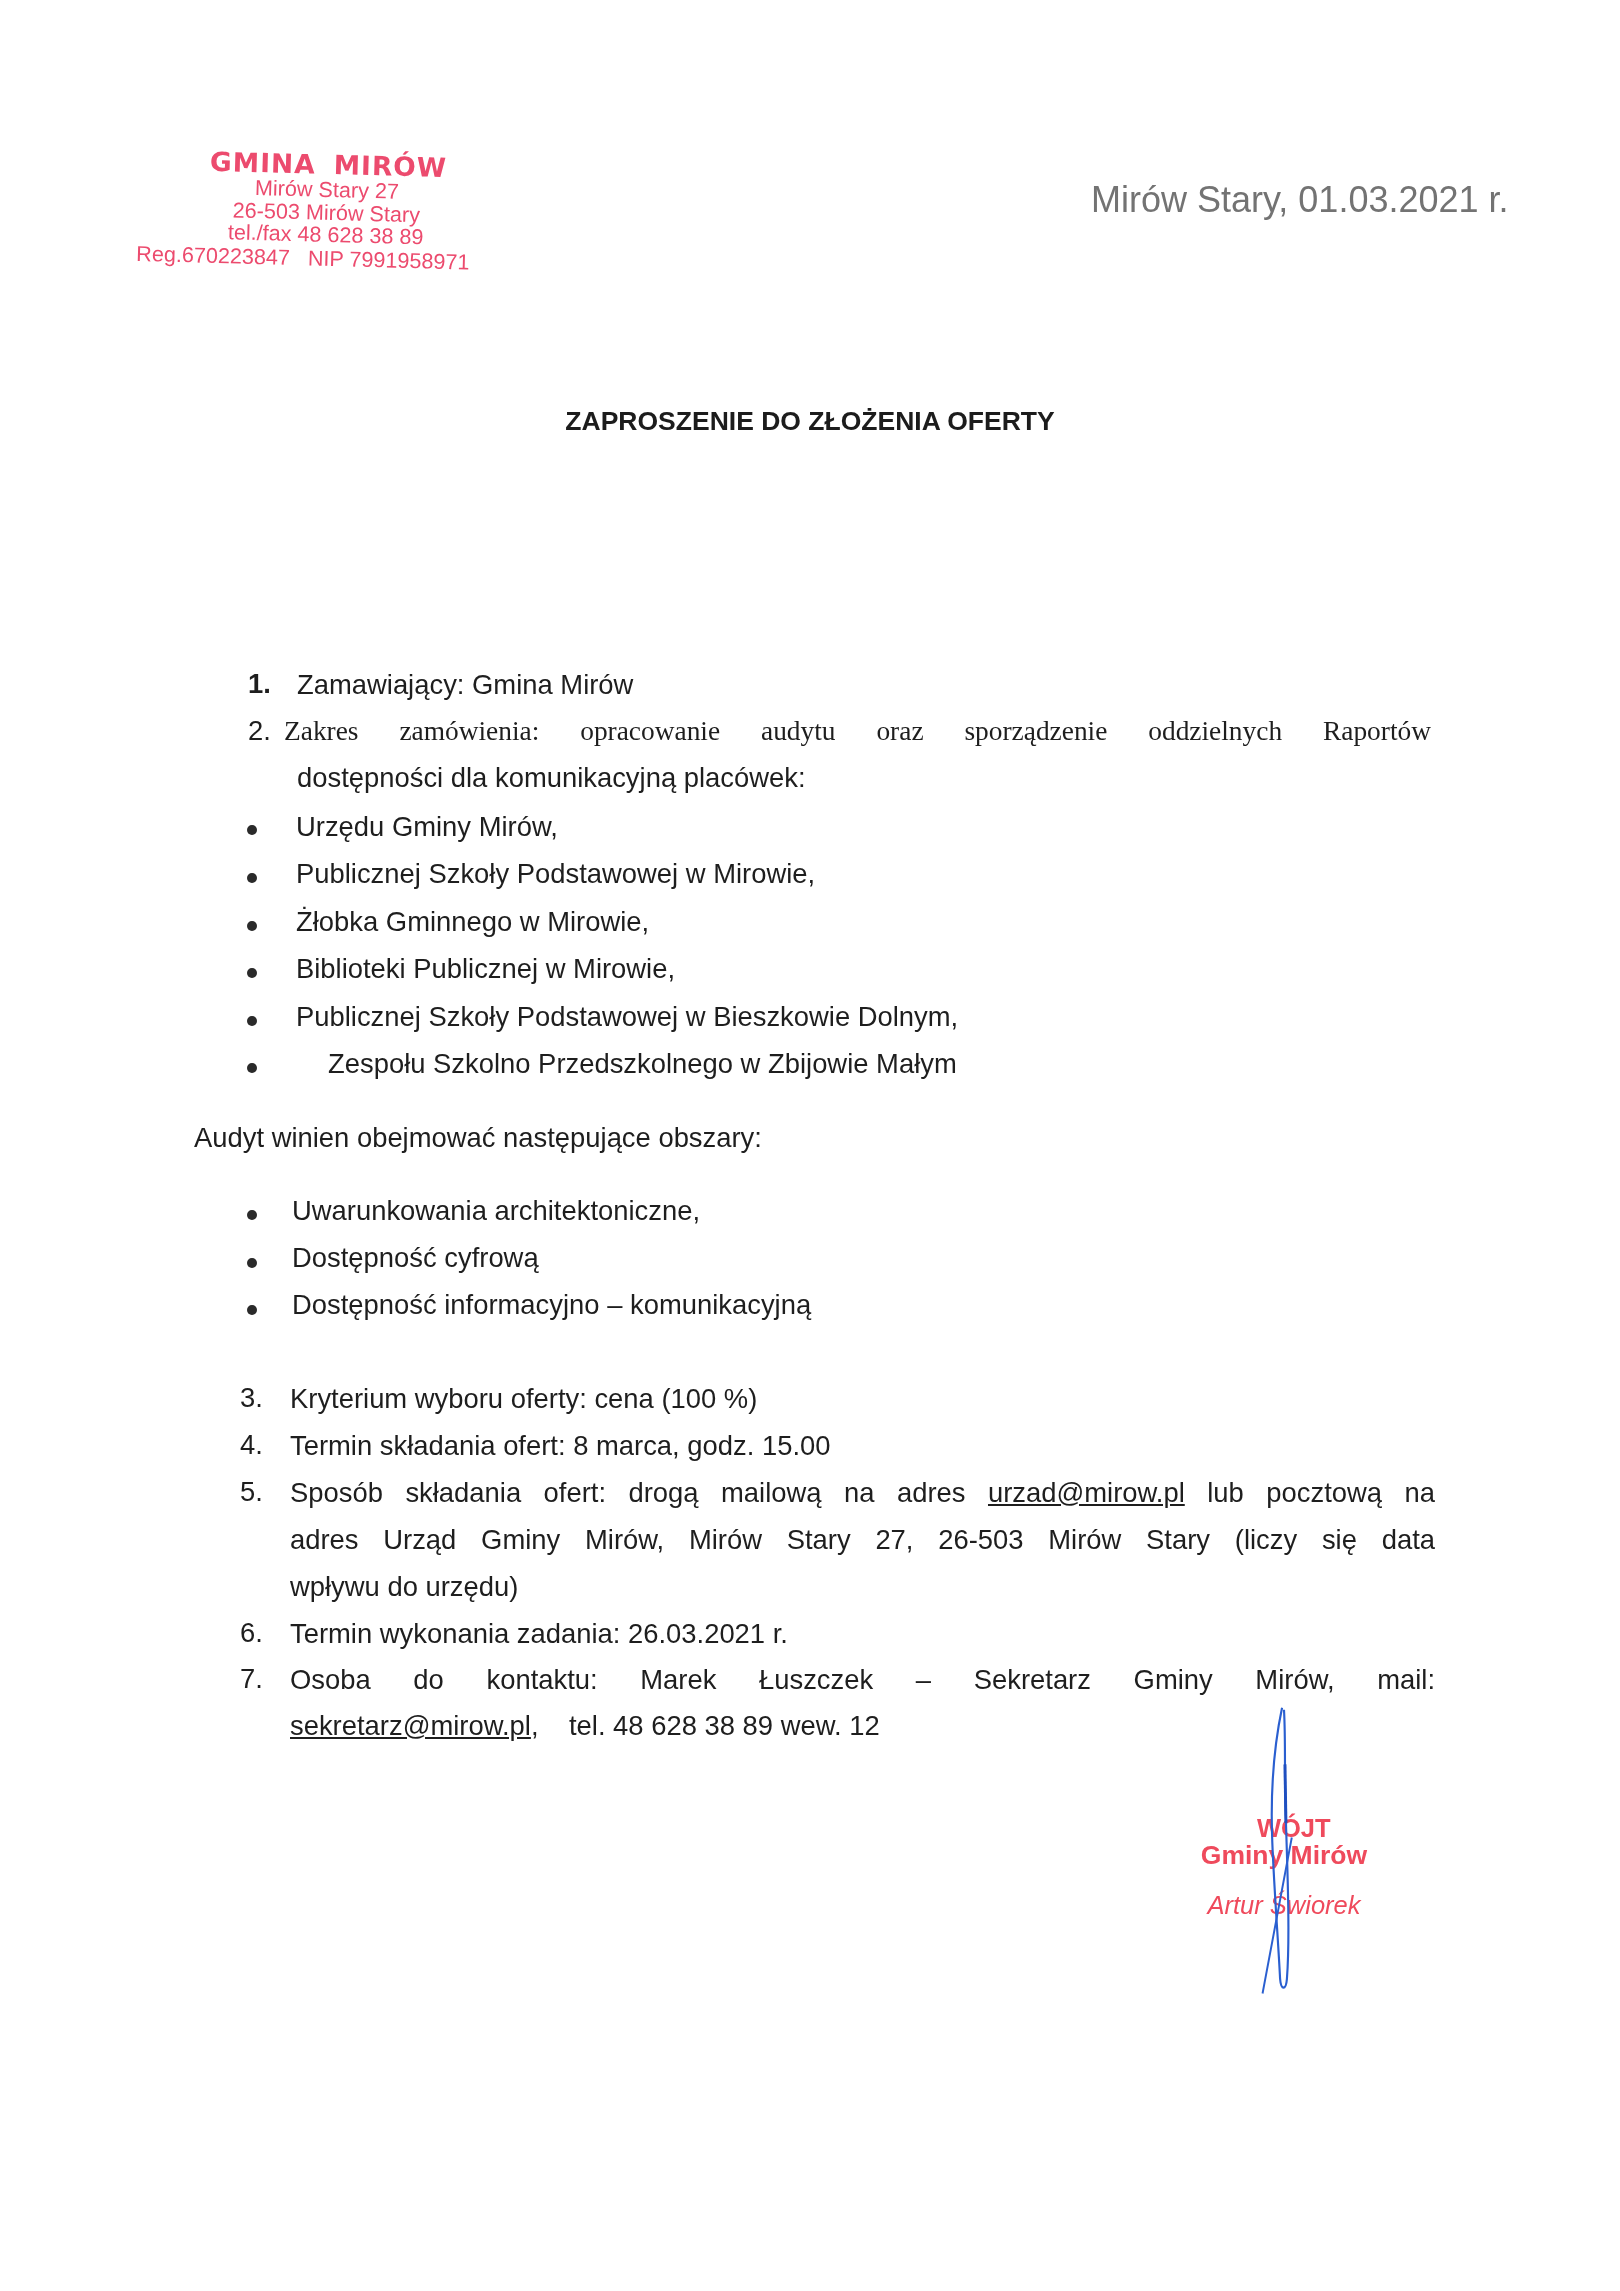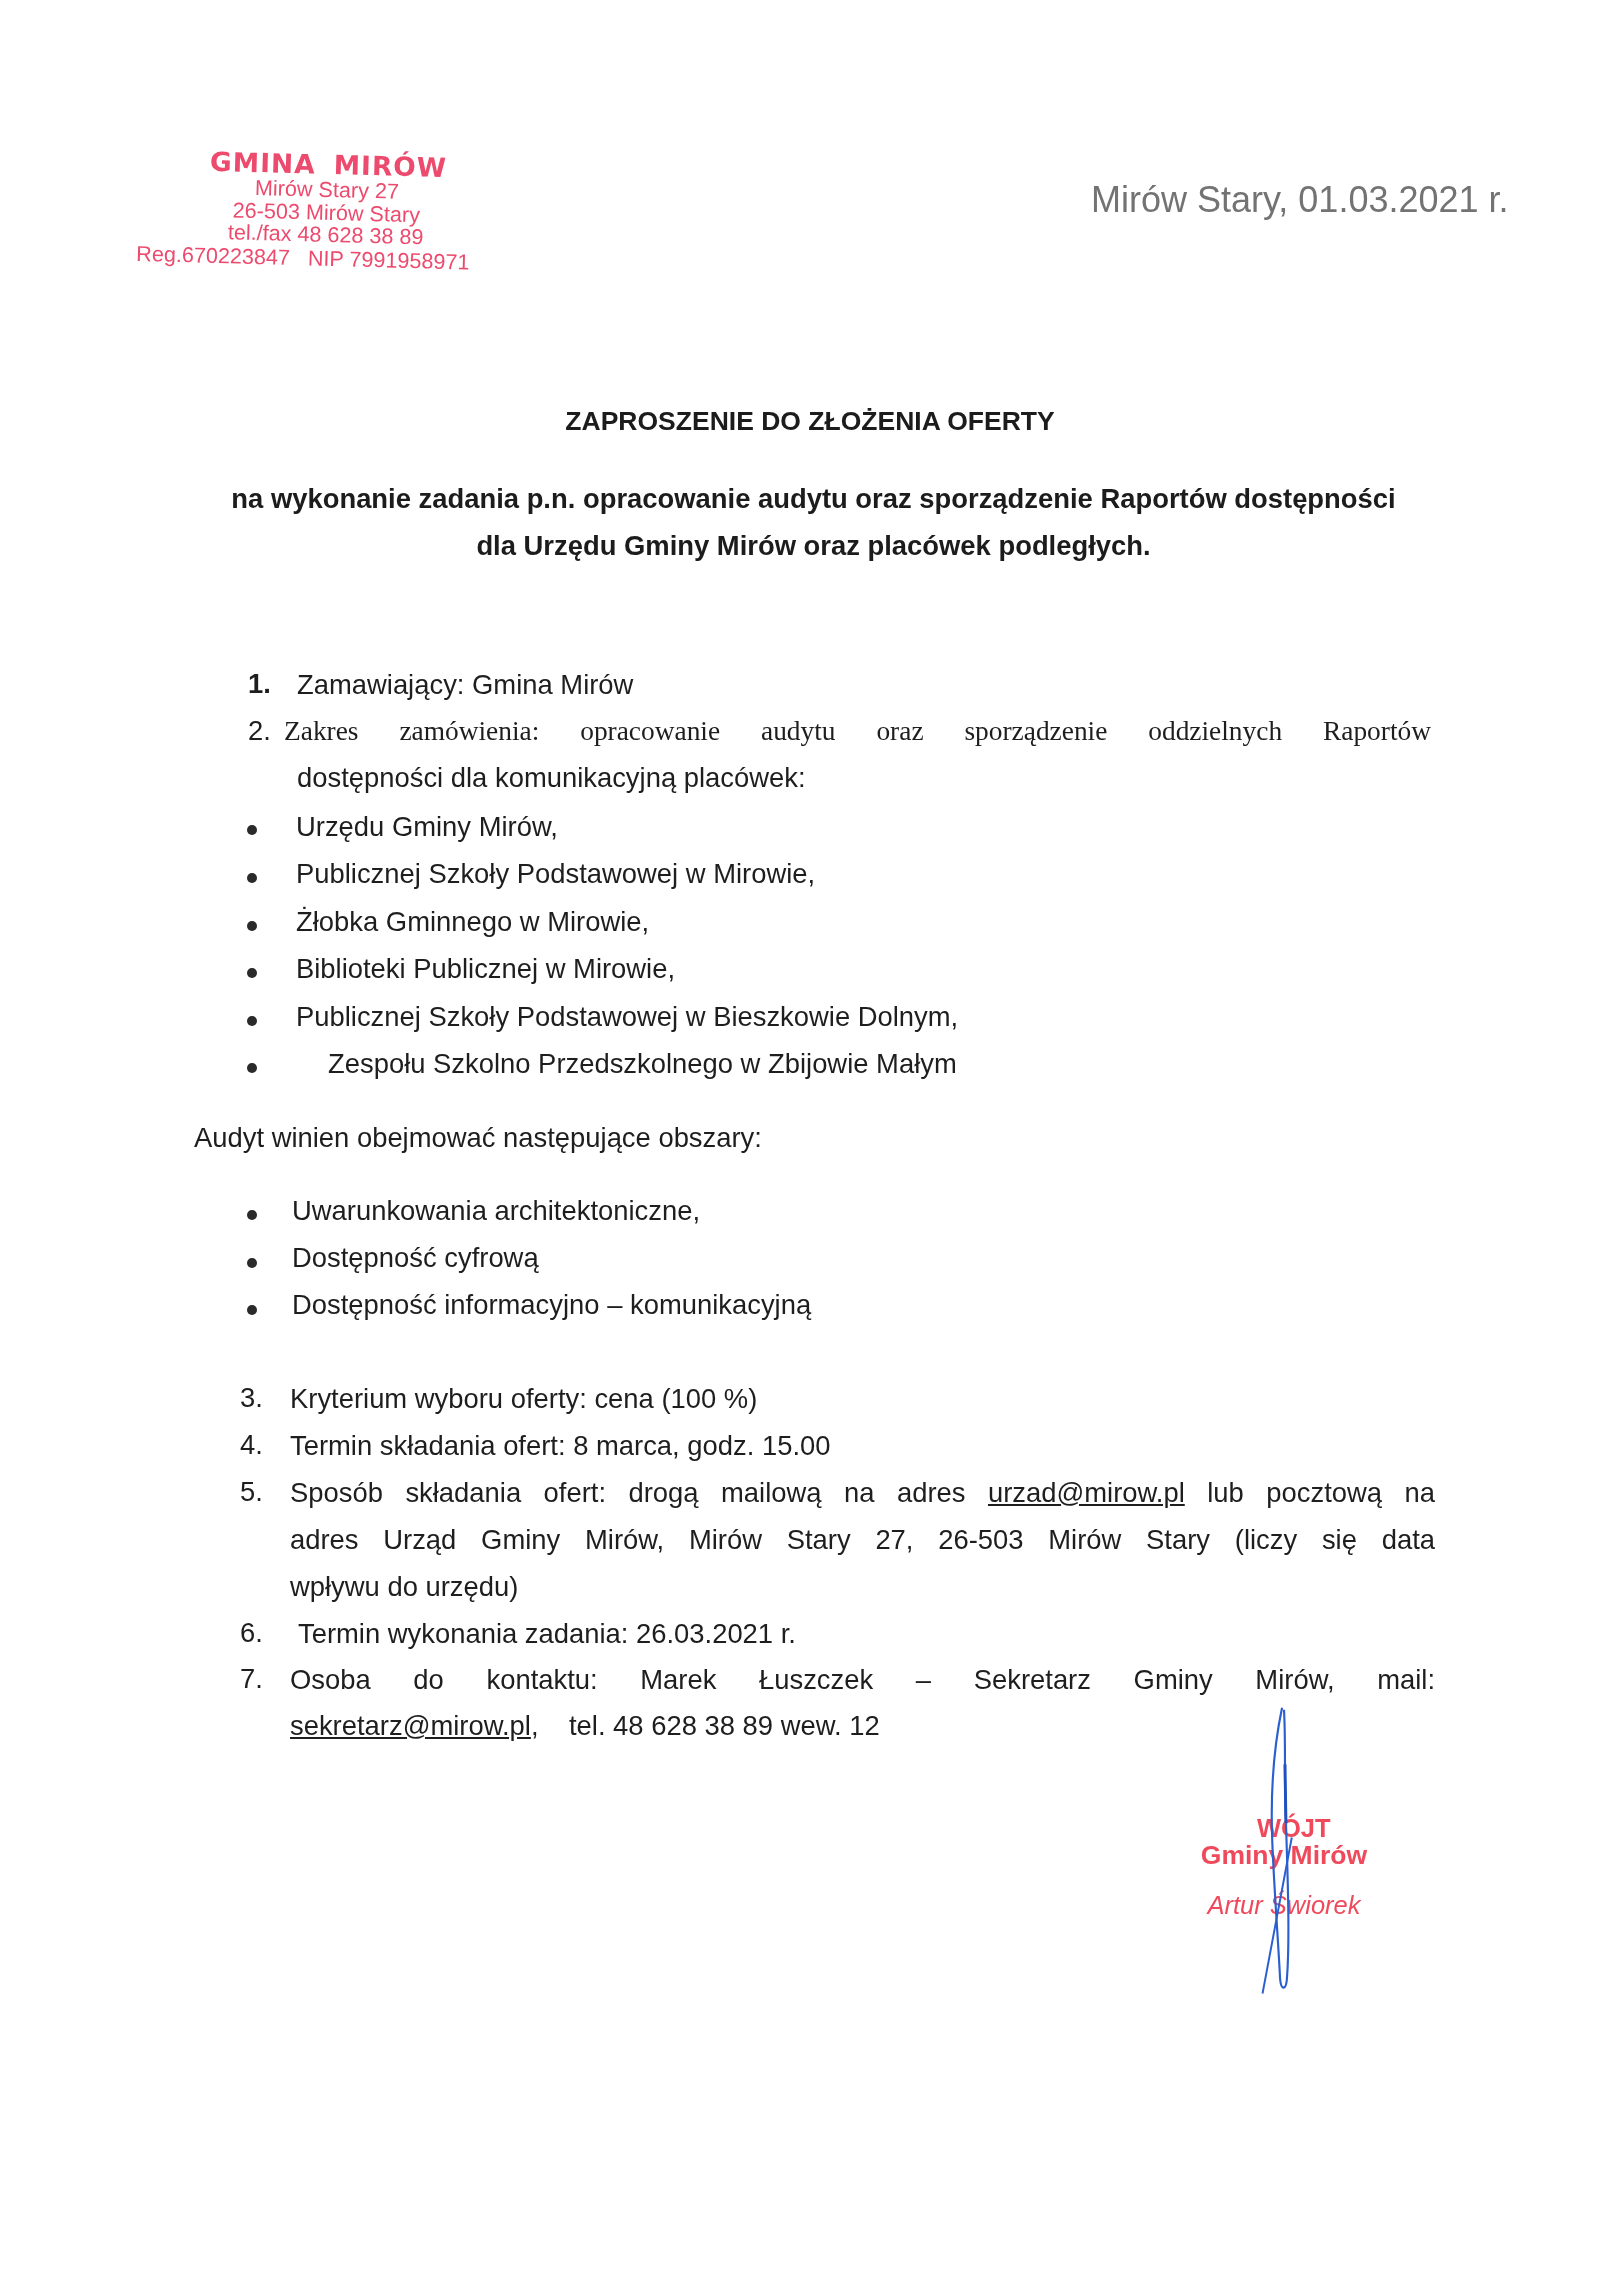--- a/index.html
+++ b/index.html
@@ -153,24 +153,20 @@
     <div class="stamp-line">Mirów Stary 27</div>
     <div class="stamp-line">26-503 Mirów Stary</div>
     <div class="stamp-line">tel./fax 48 628 38 89</div>
     <div class="stamp-reg">Reg.670223847   NIP 7991958971</div>
   </div>
 
   <div class="date">Mirów Stary, 01.03.2021 r.</div>
 
   <div class="title">ZAPROSZENIE DO ZŁOŻENIA OFERTY</div>
 
-  <div class="subtitle">
-    <div>na wykonanie zadania p.n. opracowanie audytu oraz sporządzenie Raportów dostępności</div>
-    <div>dla Urzędu Gminy Mirów oraz placówek podległych.</div>
-  </div>
 
   <div>
     <span class="num bold" style="left:248px; top:668px;">1.</span>
     <span class="line" style="left:297px; top:668px;">Zamawiający: Gmina Mirów</span>
   </div>
 
   <div>
     <span class="num" style="left:248px; top:715px;">2.</span>
     <div class="justify" style="left:284px; top:715px; width:1147px;font-family:Liberation Serif, serif;">Zakres zamówienia: opracowanie audytu oraz sporządzenie oddzielnych Raportów</div>
     <span class="line" style="left:297px; top:761px;">dostępności dla komunikacyjną placówek:</span>
@@ -225,21 +221,21 @@
       <span>Sposób składania ofert: drogą mailową na adres</span>
       <a class="link">urzad@mirow.pl</a>
       <span>lub pocztową na</span>
     </div>
     <div class="justify" style="left:290px; top:1523px; width:1145px;">adres Urząd Gminy Mirów, Mirów Stary 27, 26-503 Mirów Stary (liczy się data</div>
     <span class="line" style="left:290px; top:1570px;">wpływu do urzędu)</span>
   </div>
 
   <div>
     <span class="num" style="left:240px; top:1617px;">6.</span>
-    <span class="line" style="left:290px; top:1617px;margin-left:8px;">Termin wykonania zadania: 26.03.2021 r.</span>
+    <span class="line" style="left:290px; top:1617px;">Termin wykonania zadania: 26.03.2021 r.</span>
   </div>
 
   <div>
     <span class="num" style="left:240px; top:1663px;">7.</span>
     <div class="justify" style="left:290px; top:1663px; width:1145px; word-spacing:5.9px;">Osoba do kontaktu: Marek Łuszczek – Sekretarz Gminy Mirów, mail:</div>
     <span class="line" style="left:290px; top:1709px;"><a class="link">sekretarz@mirow.pl</a><span style="white-space:pre;">,    tel. 48 628 38 89 wew. 12</span></span>
   </div>
 
   <div class="sig-stamp">
     <div class="wojt">WÓJT</div>

